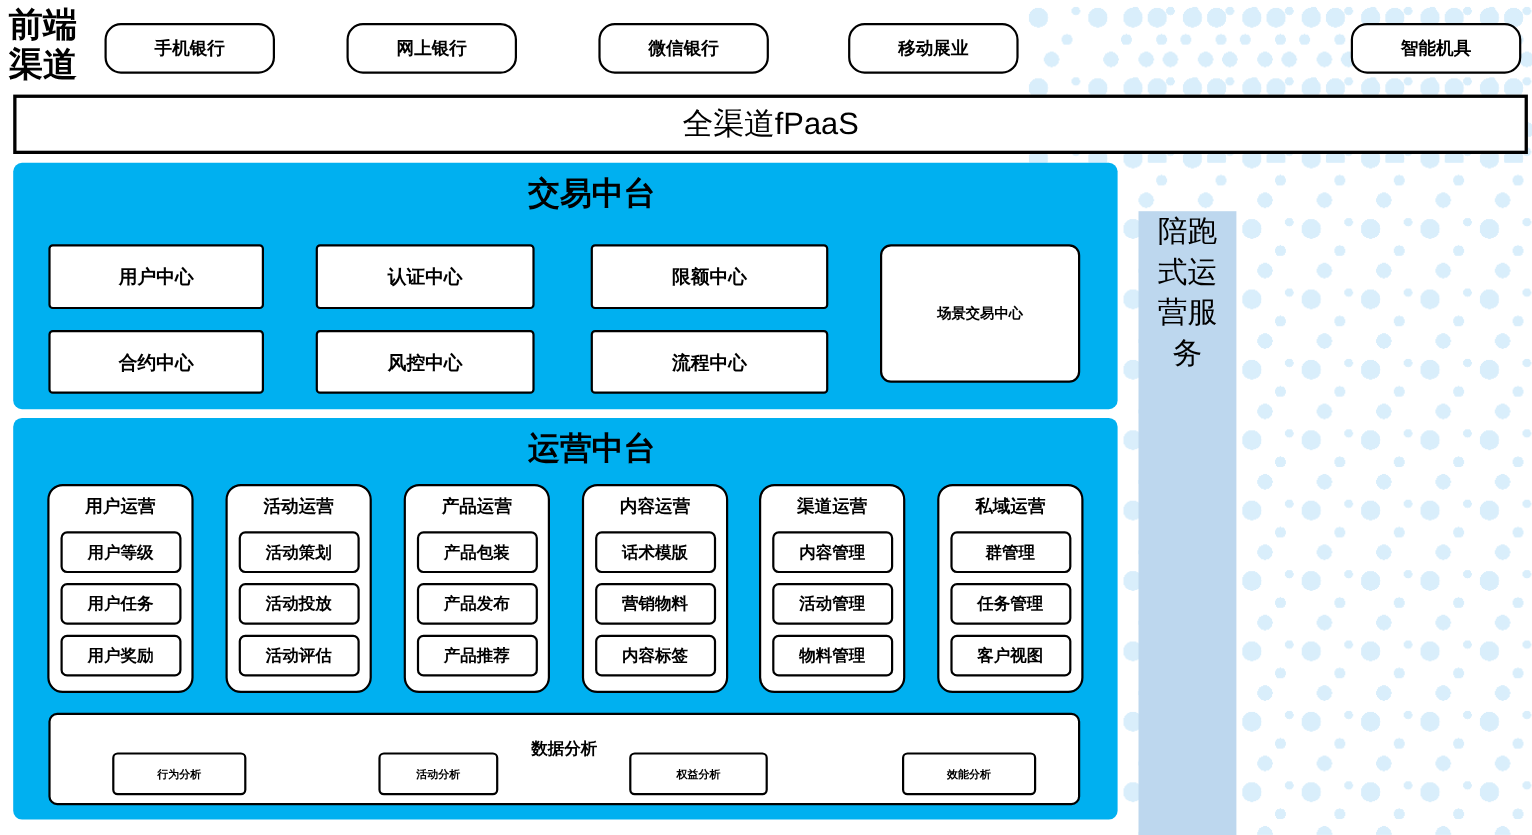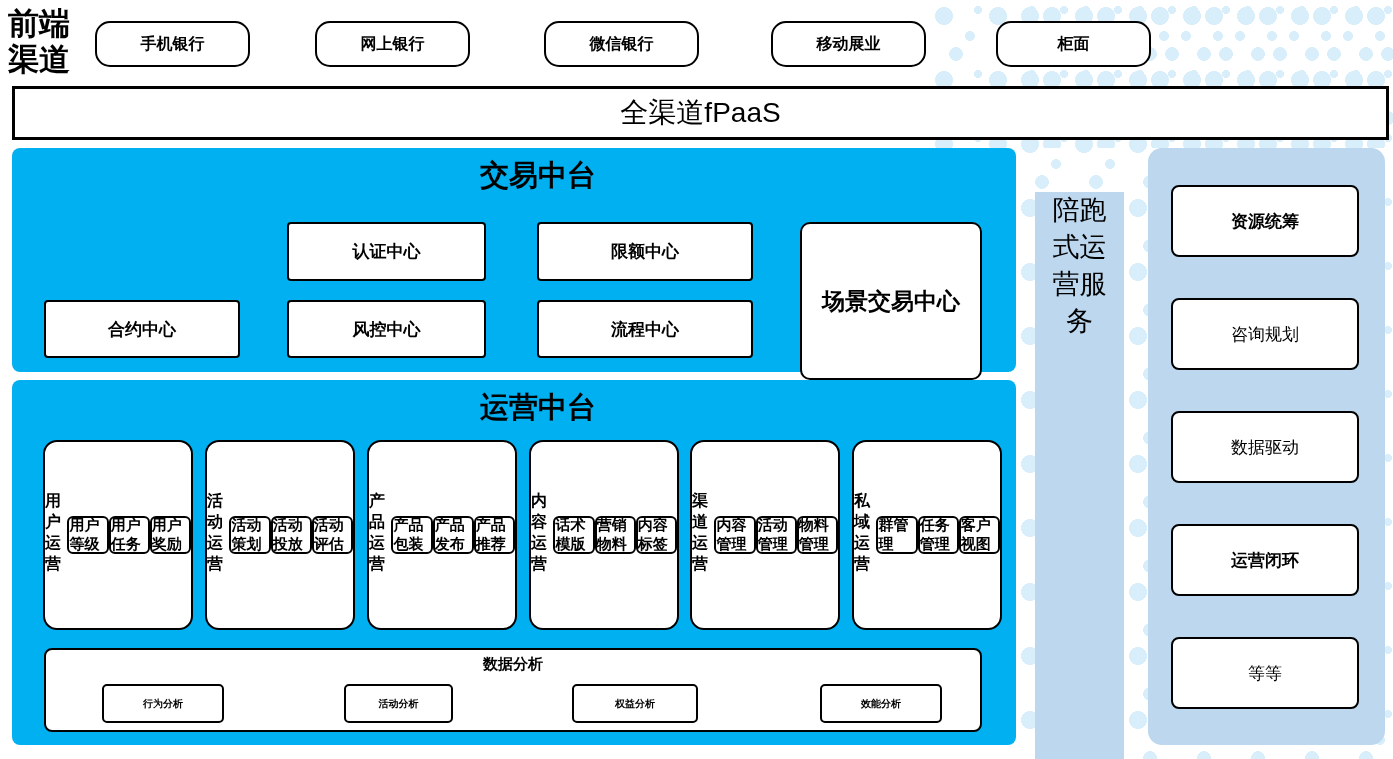--- a/index.html
+++ b/index.html
@@ -42,36 +42,36 @@
 
   
   .platform{left:12px;width:1004px;background:var(--accent);border-radius:8px;padding-left:48px;}
   .trans{top:148px;height:224px;}
   .ops{top:380px;height:365px;}
   .platform h2{text-align:center;padding-top:8px;font-size:29px;font-weight:bold;
     font-family:"DejaVu Serif","Liberation Serif",serif;}
 
   .wbox{position:absolute;background:#fff;border:2px solid var(--ink);border-radius:4px;
     display:flex;align-items:center;justify-content:center;font-size:17px;font-weight:600;}
-  .scene{position:absolute;left:788px;top:74px;width:182px;height:158px;background:#fff;
+  .scene{position:absolute;left:788px;top:74px;width:182px;height:126px;background:#fff;
     border:2px solid var(--ink);border-radius:10px;display:flex;align-items:center;
-    justify-content:center;font-size:23px;font-weight:600;}
+    justify-content:center;font-size:13px;font-weight:600;}
 
   
-  .group{position:absolute;top:60px;width:150px;height:190px;background:#fff;
-    border:2px solid var(--ink);border-radius:14px;display:flex;
+  .group{position:absolute;top:60px;width:133px;height:190px;background:#fff;
+    border:2px solid var(--ink);border-radius:14px;display:flex;flex-direction:column;
     align-items:center;padding-top:8px;}
   .gtitle{font-size:16px;font-weight:600;margin-bottom:12px;}
   .gitem{width:110px;height:38px;border:2px solid var(--ink);border-radius:6px;background:#fff;
     display:flex;align-items:center;justify-content:center;font-size:15px;font-weight:600;
     margin-bottom:9px;}
 
   .analysis{position:absolute;left:32px;top:268px;width:938px;height:84px;background:#fff;
     border:2px solid var(--ink);border-radius:8px;}
-  .atitle{text-align:center;padding-top:5px;font-size:15px;font-weight:600;}
+  .atitle{text-align:center;padding-top:5px;font-size:15px;font-weight:600;margin-top:16px;}
   .aitem{position:absolute;top:34px;height:39px;background:#fff;border:2px solid var(--ink);
     border-radius:5px;display:flex;align-items:center;justify-content:center;
     font-size:10px;font-weight:600;}
 
   
   .service-bar{left:1035px;top:148px;width:89px;height:597px;background:var(--light);
     display:flex;justify-content:center;margin-top:44px;}
   .service-bar span{display:block;width:58px;text-align:center;font-size:27px;line-height:37px;
     font-weight:500;word-break:break-all;}
 
@@ -90,28 +90,29 @@
   <div class="dots dots-top"></div>
   <div class="dots dots-right"></div>
 
   <div class="layer side-label">前端
 渠道</div>
 
   <div class="layer channel" style="left:95px">手机银行</div>
   <div class="layer channel" style="left:315px">网上银行</div>
   <div class="layer channel" style="left:544px">微信银行</div>
   <div class="layer channel" style="left:771px">移动展业</div>
-  <div class="layer channel" style="left:996px">柜面</div>
+  <div class="layer channel" style="left:1228px">智能机具</div>
 
   <div class="layer fpaas">
     <span>全渠道fPaaS</span>
   </div>
 
   <section class="layer platform trans">
     <h2>交易中台</h2>
+    <div class="wbox" style="left:32px;top:74px;width:196px;height:59px">用户中心</div>
     <div class="wbox" style="left:275px;top:74px;width:199px;height:59px">认证中心</div>
     <div class="wbox" style="left:525px;top:74px;width:216px;height:59px">限额中心</div>
     <div class="wbox" style="left:32px;top:152px;width:196px;height:58px">合约中心</div>
     <div class="wbox" style="left:275px;top:152px;width:199px;height:58px">风控中心</div>
     <div class="wbox" style="left:525px;top:152px;width:216px;height:58px">流程中心</div>
     <div class="scene">场景交易中心</div>
   </section>
 
   <section class="layer platform ops">
     <h2>运营中台</h2>
@@ -159,21 +160,14 @@
       <div class="aitem" style="left:298px;width:109px">活动分析</div>
       <div class="aitem" style="left:526px;width:126px">权益分析</div>
       <div class="aitem" style="left:774px;width:122px">效能分析</div>
     </div>
   </section>
 
   <aside class="layer service-bar">
     <span>陪跑式运营服务</span>
   </aside>
 
-  <aside class="layer right-panel">
-    <div class="pbox bold" style="top:37px">资源统筹</div>
-    <div class="pbox" style="top:150px">咨询规划</div>
-    <div class="pbox" style="top:263px">数据驱动</div>
-    <div class="pbox bold" style="top:376px">运营闭环</div>
-    <div class="pbox" style="top:489px">等等</div>
-  </aside>
 
 </div>
 
 </body></html>

